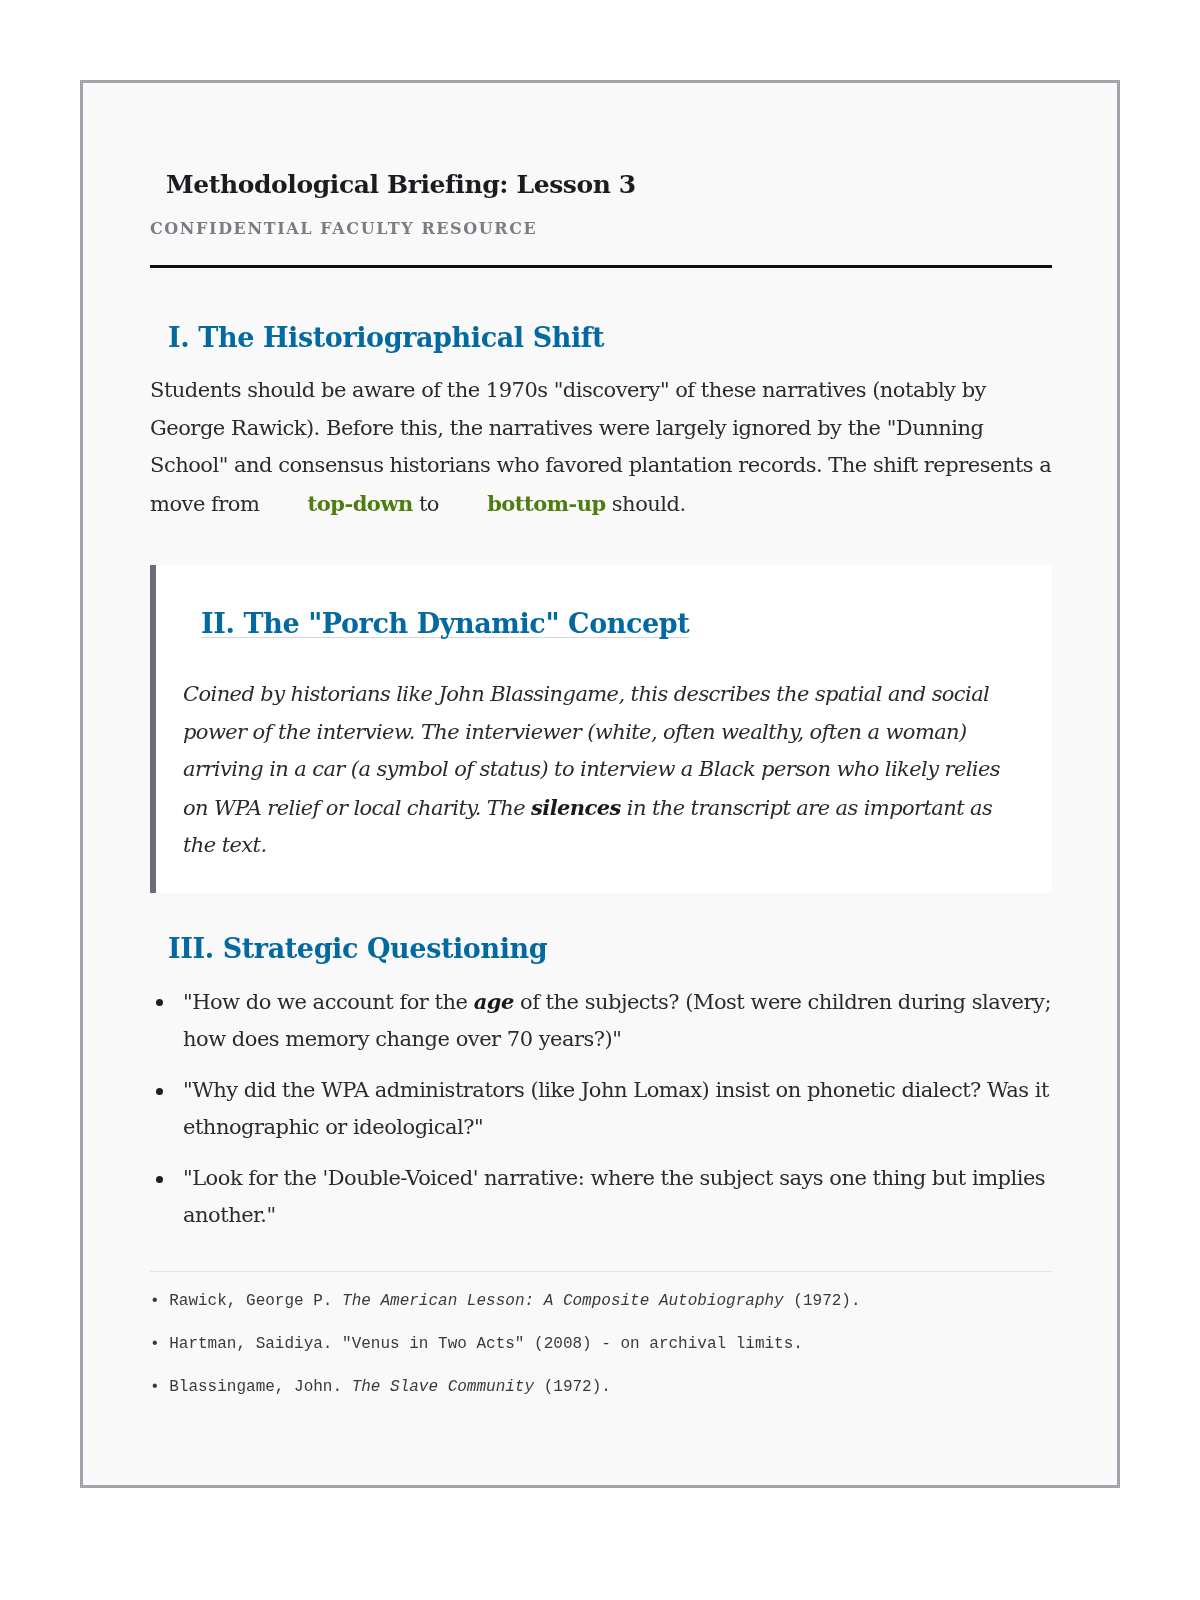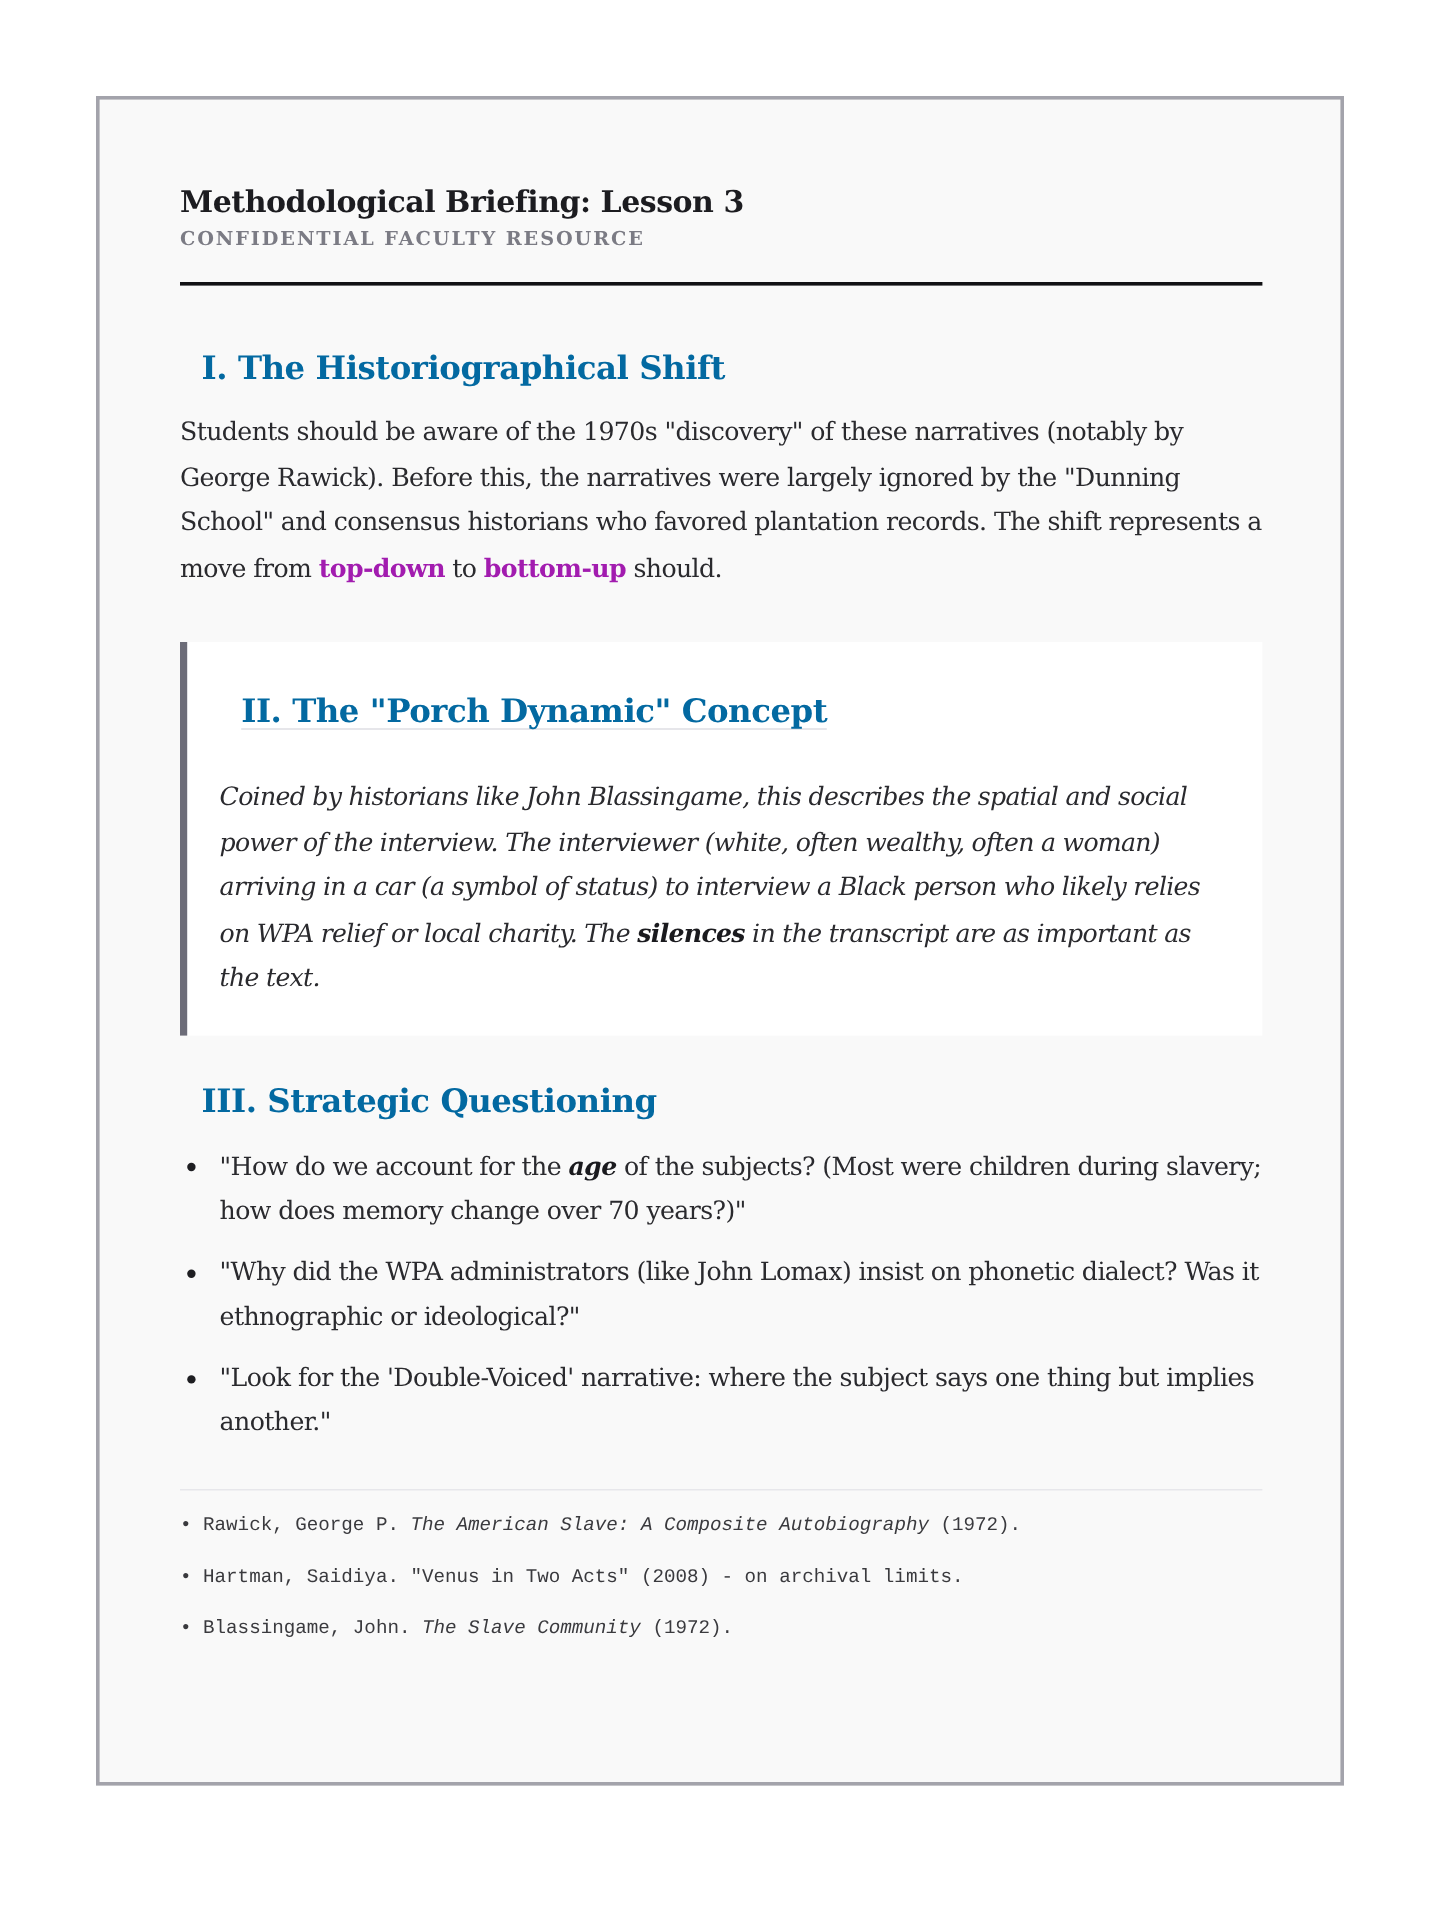--- a/index.html
+++ b/index.html
@@ -23,21 +23,21 @@
     background: #f9f9f9;
     border: 3px solid #a3a3ab;
   }
   .inner {
     position: absolute;
     left: 67px;
     top: 70px;
     width: 902px;
   }
   .doc-title {
-    margin: 0;
+    margin: 16px;
     font-size: 25px;
     font-weight: bold;
     color: #1c1c20;
     letter-spacing: -0.4px;
     line-height: 32px;
   }
   .doc-subtitle {
     margin: 2px 0 0 0;
     font-size: 16px;
     font-weight: bold;
@@ -60,21 +60,21 @@
     line-height: 28px;
   }
   .sec1 { margin-top: 56px; }
   .body-text {
     margin: 20px 0 0 0;
     font-size: 21px;
     line-height: 37.5px;
     color: #2a2a2e;
     letter-spacing: -0.5px;
   }
-  .body-text b { color: #a21caf; }
+  .body-text b { color: #4d7c0f; margin-left: 42px; }
   .callout {
     margin-top: 42px;
     background: #ffffff;
     border-left: 6px solid #6c6c78;
     padding: 28px 24px 28px 27px;
   }
   .callout .section-heading {
     display: inline-block;
     border-bottom: 1px solid #d6d6dc;
     line-height: 26px;
@@ -168,20 +168,20 @@
         <li class="q-item">
           <span class="bullet"></span><span>"Look for the 'Double-Voiced' narrative: where the subject says one thing but implies another."</span>
         </li>
       </ul>
     </section>
 
     <div class="divider"></div>
 
     <section>
       <ul class="reading-list">
-        <li class="reading-item"><span>•</span><span> Rawick, George P. </span><i>The American Slave: A Composite Autobiography</i><span> (1972).</span></li>
+        <li class="reading-item"><span>•</span><span> Rawick, George P. </span><i>The American Lesson: A Composite Autobiography</i><span> (1972).</span></li>
         <li class="reading-item"><span>•</span><span> Hartman, Saidiya. "Venus in Two Acts" (2008) - on archival limits.</span></li>
         <li class="reading-item"><span>•</span><span> Blassingame, John. </span><i>The Slave Community</i><span> (1972).</span></li>
       </ul>
     </section>
 
   </div>
 </div>
 
 </body></html>

